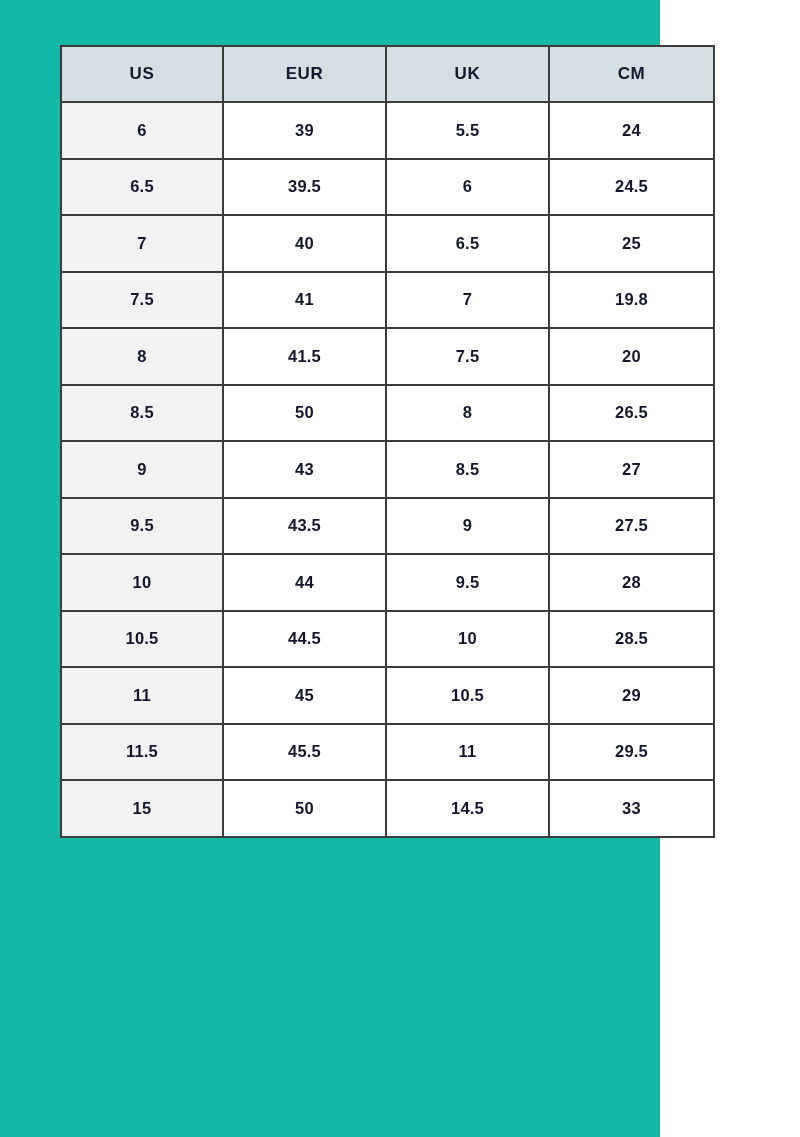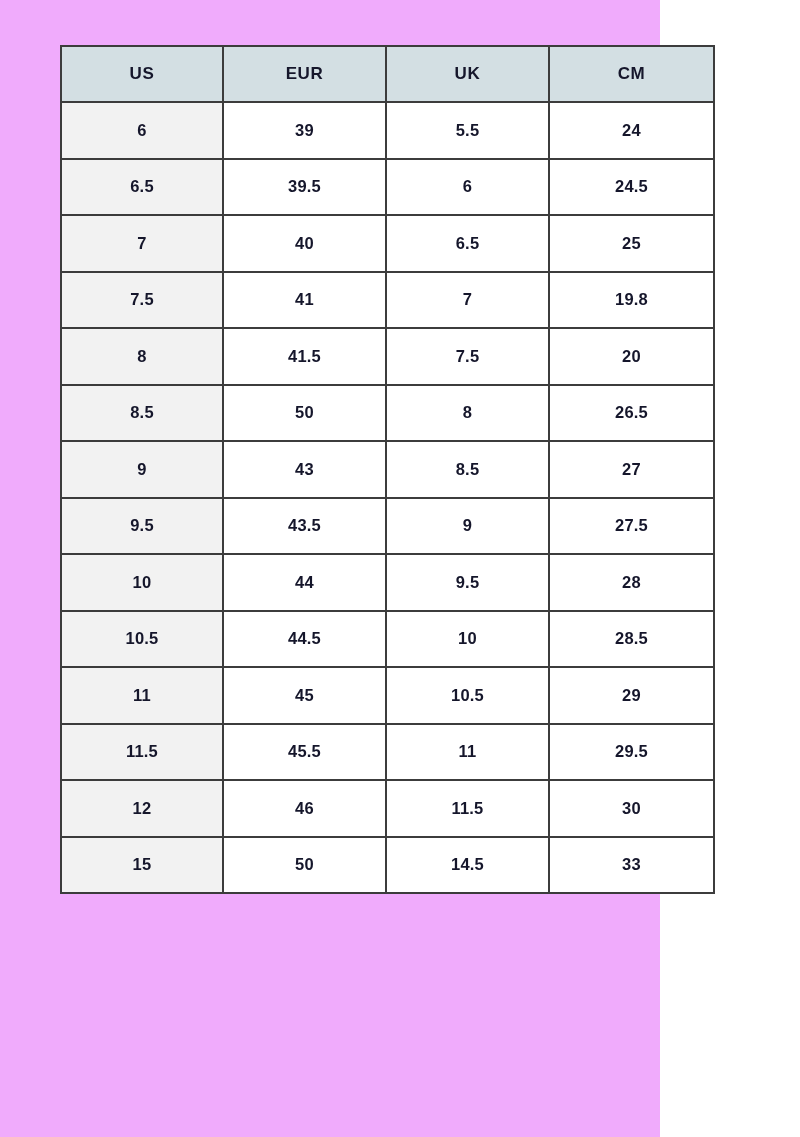--- a/index.html
+++ b/index.html
@@ -15,21 +15,21 @@
     overflow: hidden;
     position: relative;
   }
 
   .page {
     position: absolute;
     left: 0;
     top: 0;
     width: 660px;
     height: 1137px;
-    background: #f0abfc;
+    background: #14b8a6;
   }
 
   .size-table-wrap {
     position: absolute;
     left: 60px;
     top: 45px;
     width: 653px;
   }
 
   table.size-table {
@@ -160,26 +160,20 @@
             <td class="col-uk">10.5</td>
             <td class="col-cm">29</td>
           </tr>
           <tr>
             <td class="col-us">11.5</td>
             <td class="col-eur">45.5</td>
             <td class="col-uk">11</td>
             <td class="col-cm">29.5</td>
           </tr>
           <tr>
-            <td class="col-us">12</td>
-            <td class="col-eur">46</td>
-            <td class="col-uk">11.5</td>
-            <td class="col-cm">30</td>
-          </tr>
-          <tr>
             <td class="col-us">15</td>
             <td class="col-eur">50</td>
             <td class="col-uk">14.5</td>
             <td class="col-cm">33</td>
           </tr>
         </tbody>
     </table>
   </div>
 </div>
 

